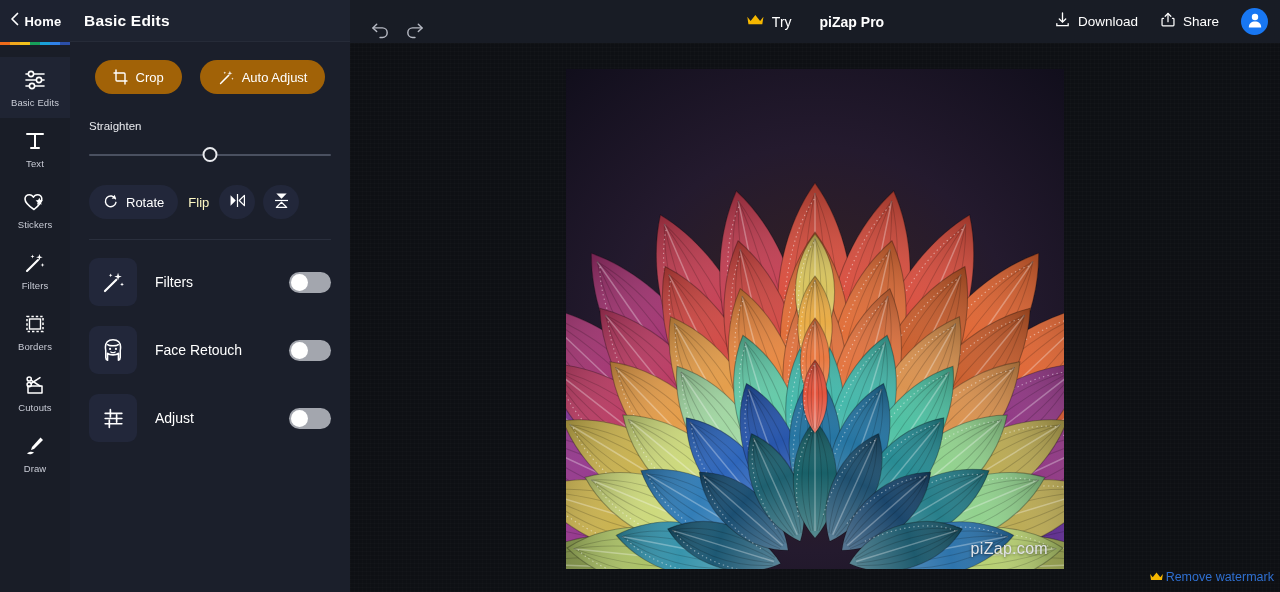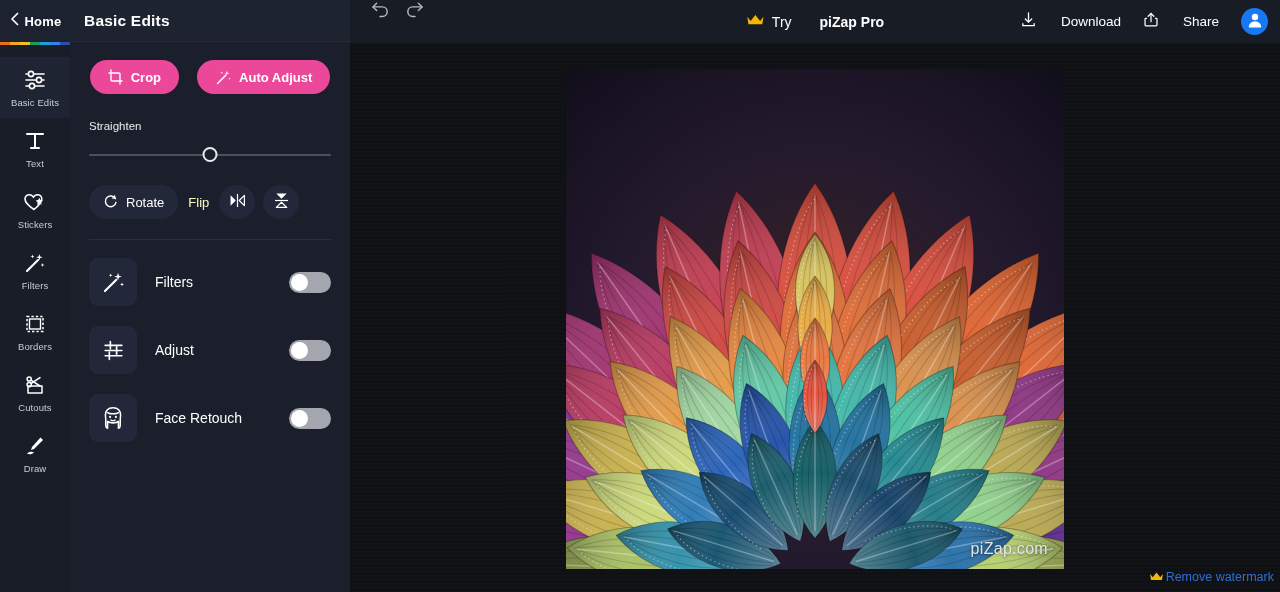--- a/index.html
+++ b/index.html
@@ -57,26 +57,25 @@
     display: flex; align-items: center;
     padding-left: 14px;
     border-bottom: 1px solid #262b38;
   }
   .panel-head .t { color: #ffffff; font-size: 15.5px; font-weight: bold; letter-spacing: .2px; }
 
   .panel-sec { padding: 18px 19px 0 19px; }
   .btnrow { display: flex; gap: 18px; justify-content: center; }
   .pillbtn {
     height: 34px; border-radius: 17px;
-    background: #ec4899;
+    background: #a16207;
     display: flex; align-items: center; justify-content: center;
     gap: 7px; padding: 0 18px;
     cursor: pointer; border: none;
     font-family: inherit;
-    font-weight: bold;
   }
   .pillbtn .lab { color: #ffffff; font-size: 13px; }
   .pillbtn svg { display: block; }
 
   .straighten-lbl {
     color: #e9eaee; font-size: 11.5px;
     margin: 26px 0 0 0;
   }
   .slider { position: relative; height: 28px; margin-top: 9px; }
   .slider .track {
@@ -124,39 +123,39 @@
   .toggle .knob {
     position: absolute; top: 2px; left: 2px;
     width: 17px; height: 17px; border-radius: 50%;
     background: #ffffff;
   }
 
   
   .main { flex: 1 1 auto; position: relative; height: 592px; background: #12141a; }
   .topbar {
     height: 43px; background: #181c25;
-    display: flex; align-items: flex-start;
+    display: flex; align-items: flex-end;
     position: relative;
   }
   .undo-group { display: flex; align-items: center; gap: 13px; padding-left: 20px; }
   .iconbtn { cursor: pointer; display: flex; align-items: center; justify-content: center; }
 
   .pro {
     position: absolute; left: 50%; top: 50%;
     transform: translate(-50%,-50%);
     display: flex; align-items: center; gap: 7px; cursor: pointer;
   }
   .pro .try { color: #ffffff; font-size: 14px; }
   .pro .brand { color: #ffffff; font-size: 14px; font-weight: bold; margin-left: 21px; }
 
   .topright {
     position: absolute; right: 12px; top: 0; height: 43px;
     display: flex; align-items: center; gap: 22px;
   }
-  .tr-item { display: flex; align-items: center; gap: 24px; cursor: pointer; }
+  .tr-item { display: flex; align-items: center; gap: 7px; cursor: pointer; }
   .tr-item .lab { color: #ffffff; font-size: 13.5px; }
   .avatar {
     width: 27px; height: 27px; border-radius: 50%;
     background: #1877f2; display: flex; align-items: center; justify-content: center;
     cursor: pointer;
   }
 
   .canvas {
     position: absolute; top: 43px; left: 0; right: 0; bottom: 0;
     background-color: #0e1014;
@@ -390,48 +389,48 @@
           </svg>
         </div>
         <span class="feat-lbl">Filters</span>
         <div class="toggle">
           <div class="knob"></div>
         </div>
       </div>
 
       <div class="featrow">
         <div class="feat-ic">
+          <svg width="26" height="26" viewBox="0 0 24 24">
+            <path d="M12 2.5 C7.3 2.5 5 5.6 5 9.3 C5 10.4 5.1 11.4 5.3 12.3 L5.3 19 C5.3 20.4 6.2 21.3 7 21.5 L7 15 C7 15 8.5 16.5 12 16.5 C15.5 16.5 17 15 17 15 L17 21.5 C17.8 21.3 18.7 20.4 18.7 19 L18.7 12.3 C18.9 11.4 19 10.4 19 9.3 C19 5.6 16.7 2.5 12 2.5 Z" fill="none" stroke="#fff" stroke-width="1.4" stroke-linejoin="round"></path>
+            <path d="M6.6 6.6 C8.5 8.6 15.5 8.6 17.4 6.6" fill="none" stroke="#fff" stroke-width="1.3"></path>
+            <circle cx="9.3" cy="11" r="1" fill="#fff"></circle>
+            <circle cx="14.7" cy="11" r="1" fill="#fff"></circle>
+            <path d="M10 13.8 C11 14.5 13 14.5 14 13.8" fill="none" stroke="#fff" stroke-width="1.2" stroke-linecap="round"></path>
+          </svg>
+        </div>
+        <span class="feat-lbl">Face Retouch</span>
+        <div class="toggle">
+          <div class="knob"></div>
+        </div>
+      </div>
+
+      <div class="featrow">
+        <div class="feat-ic">
           <svg width="25" height="25" viewBox="0 0 24 24">
             <g stroke="#fff" stroke-width="1.6" stroke-linecap="round" fill="none">
               <line x1="4" y1="7" x2="20" y2="7"></line>
                 <line x1="4" y1="12" x2="20" y2="12"></line>
                 <line x1="4" y1="17" x2="20" y2="17"></line>
               <line x1="9" y1="3.5" x2="9" y2="10.5"></line>
               <line x1="15" y1="8.5" x2="15" y2="15.5"></line>
               <line x1="8" y1="13.5" x2="8" y2="20.5"></line>
             </g>
           </svg>
         </div>
         <span class="feat-lbl">Adjust</span>
-        <div class="toggle">
-          <div class="knob"></div>
-        </div>
-      </div>
-
-      <div class="featrow">
-        <div class="feat-ic">
-          <svg width="26" height="26" viewBox="0 0 24 24">
-            <path d="M12 2.5 C7.3 2.5 5 5.6 5 9.3 C5 10.4 5.1 11.4 5.3 12.3 L5.3 19 C5.3 20.4 6.2 21.3 7 21.5 L7 15 C7 15 8.5 16.5 12 16.5 C15.5 16.5 17 15 17 15 L17 21.5 C17.8 21.3 18.7 20.4 18.7 19 L18.7 12.3 C18.9 11.4 19 10.4 19 9.3 C19 5.6 16.7 2.5 12 2.5 Z" fill="none" stroke="#fff" stroke-width="1.4" stroke-linejoin="round"></path>
-            <path d="M6.6 6.6 C8.5 8.6 15.5 8.6 17.4 6.6" fill="none" stroke="#fff" stroke-width="1.3"></path>
-            <circle cx="9.3" cy="11" r="1" fill="#fff"></circle>
-            <circle cx="14.7" cy="11" r="1" fill="#fff"></circle>
-            <path d="M10 13.8 C11 14.5 13 14.5 14 13.8" fill="none" stroke="#fff" stroke-width="1.2" stroke-linecap="round"></path>
-          </svg>
-        </div>
-        <span class="feat-lbl">Face Retouch</span>
         <div class="toggle">
           <div class="knob"></div>
         </div>
       </div>
     </div>
   </div>
 
   <div class="main">
 
     <div class="topbar">

